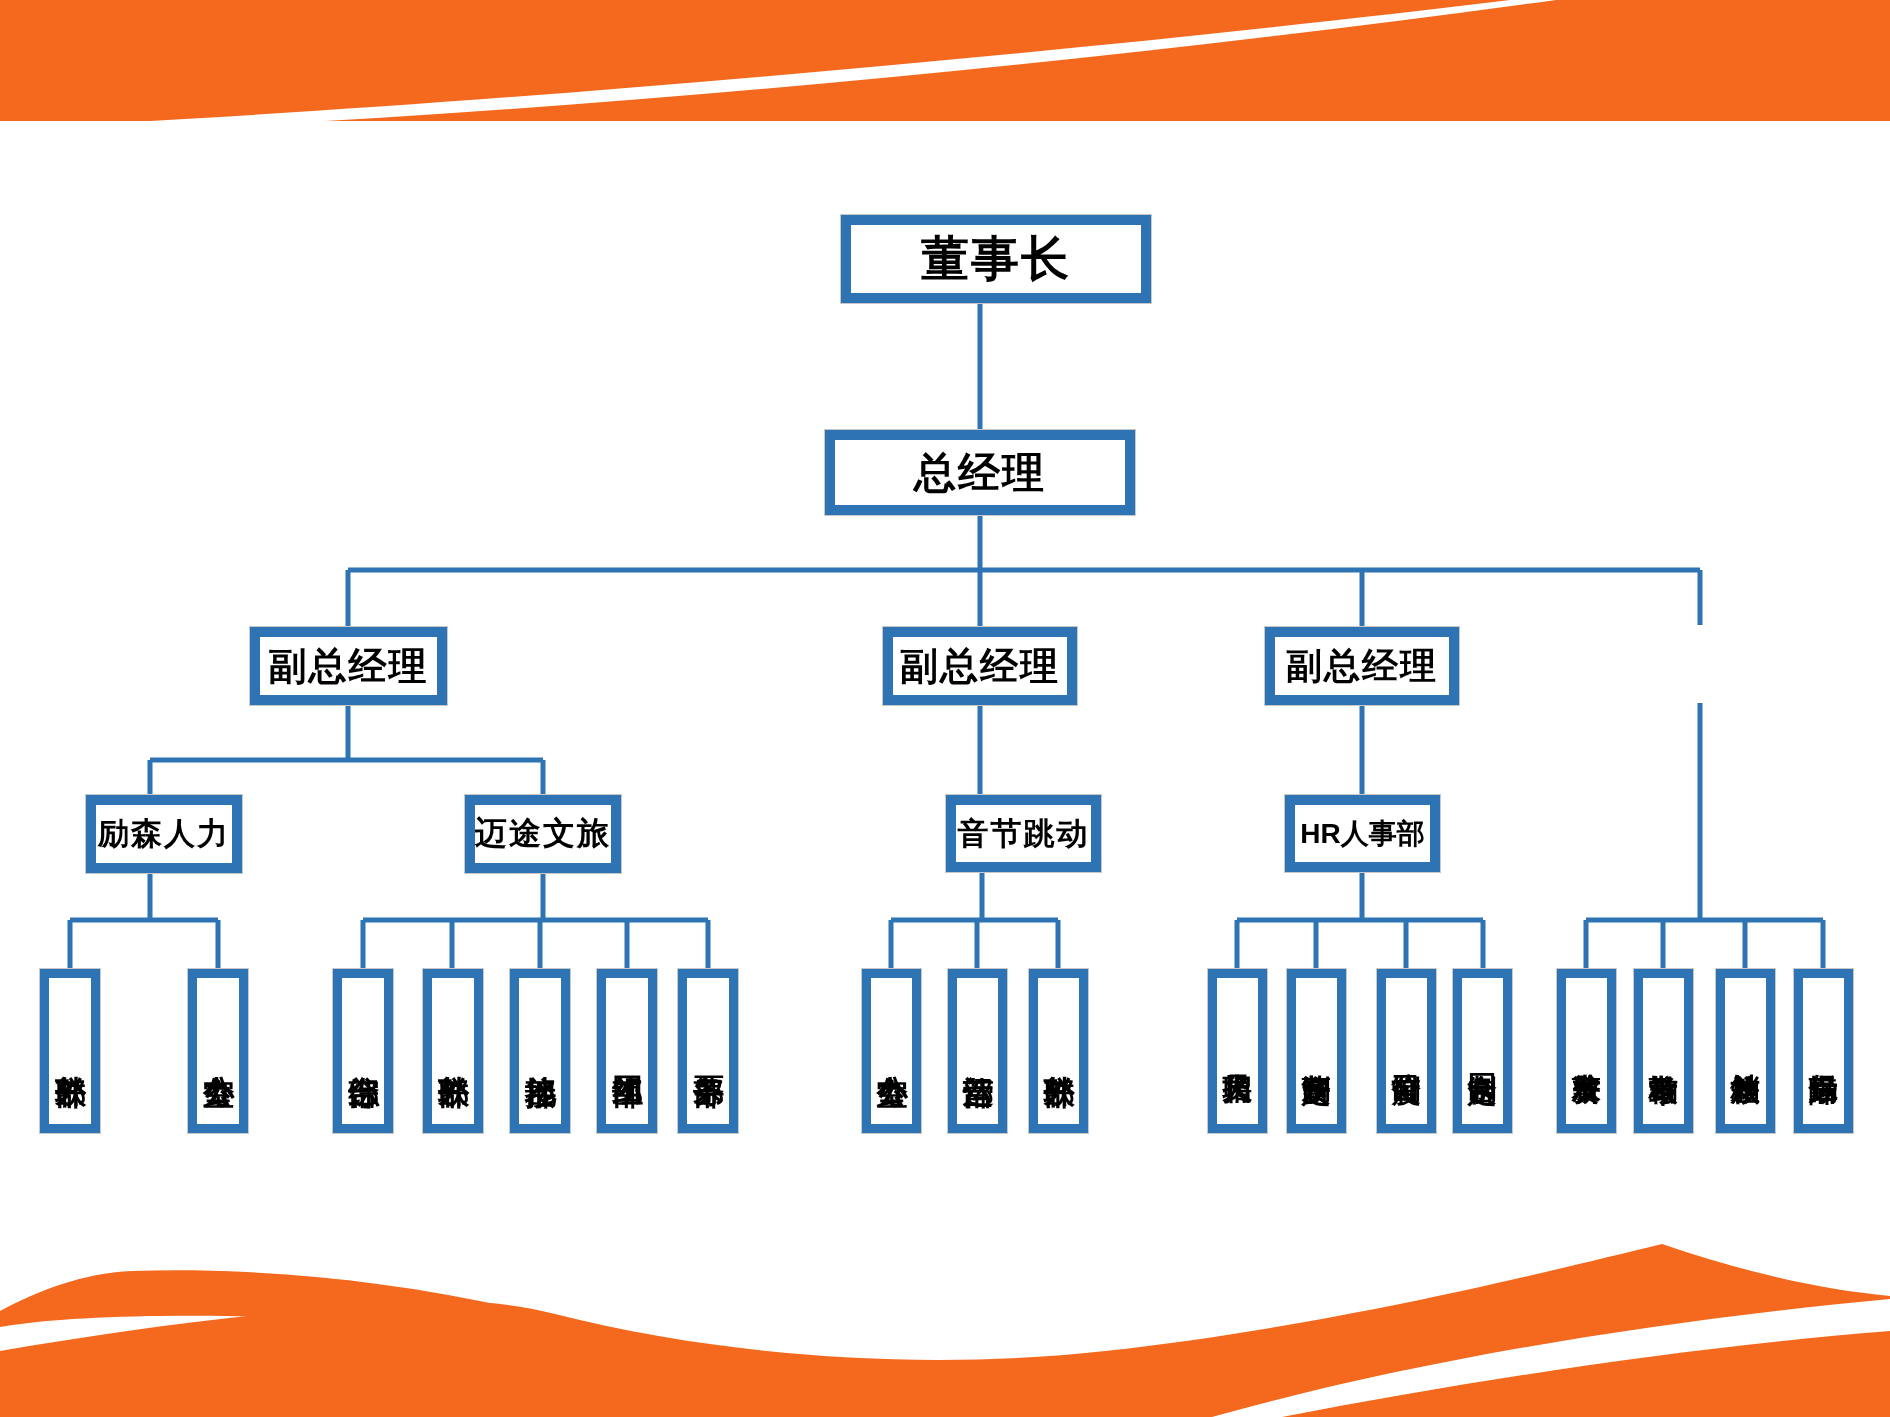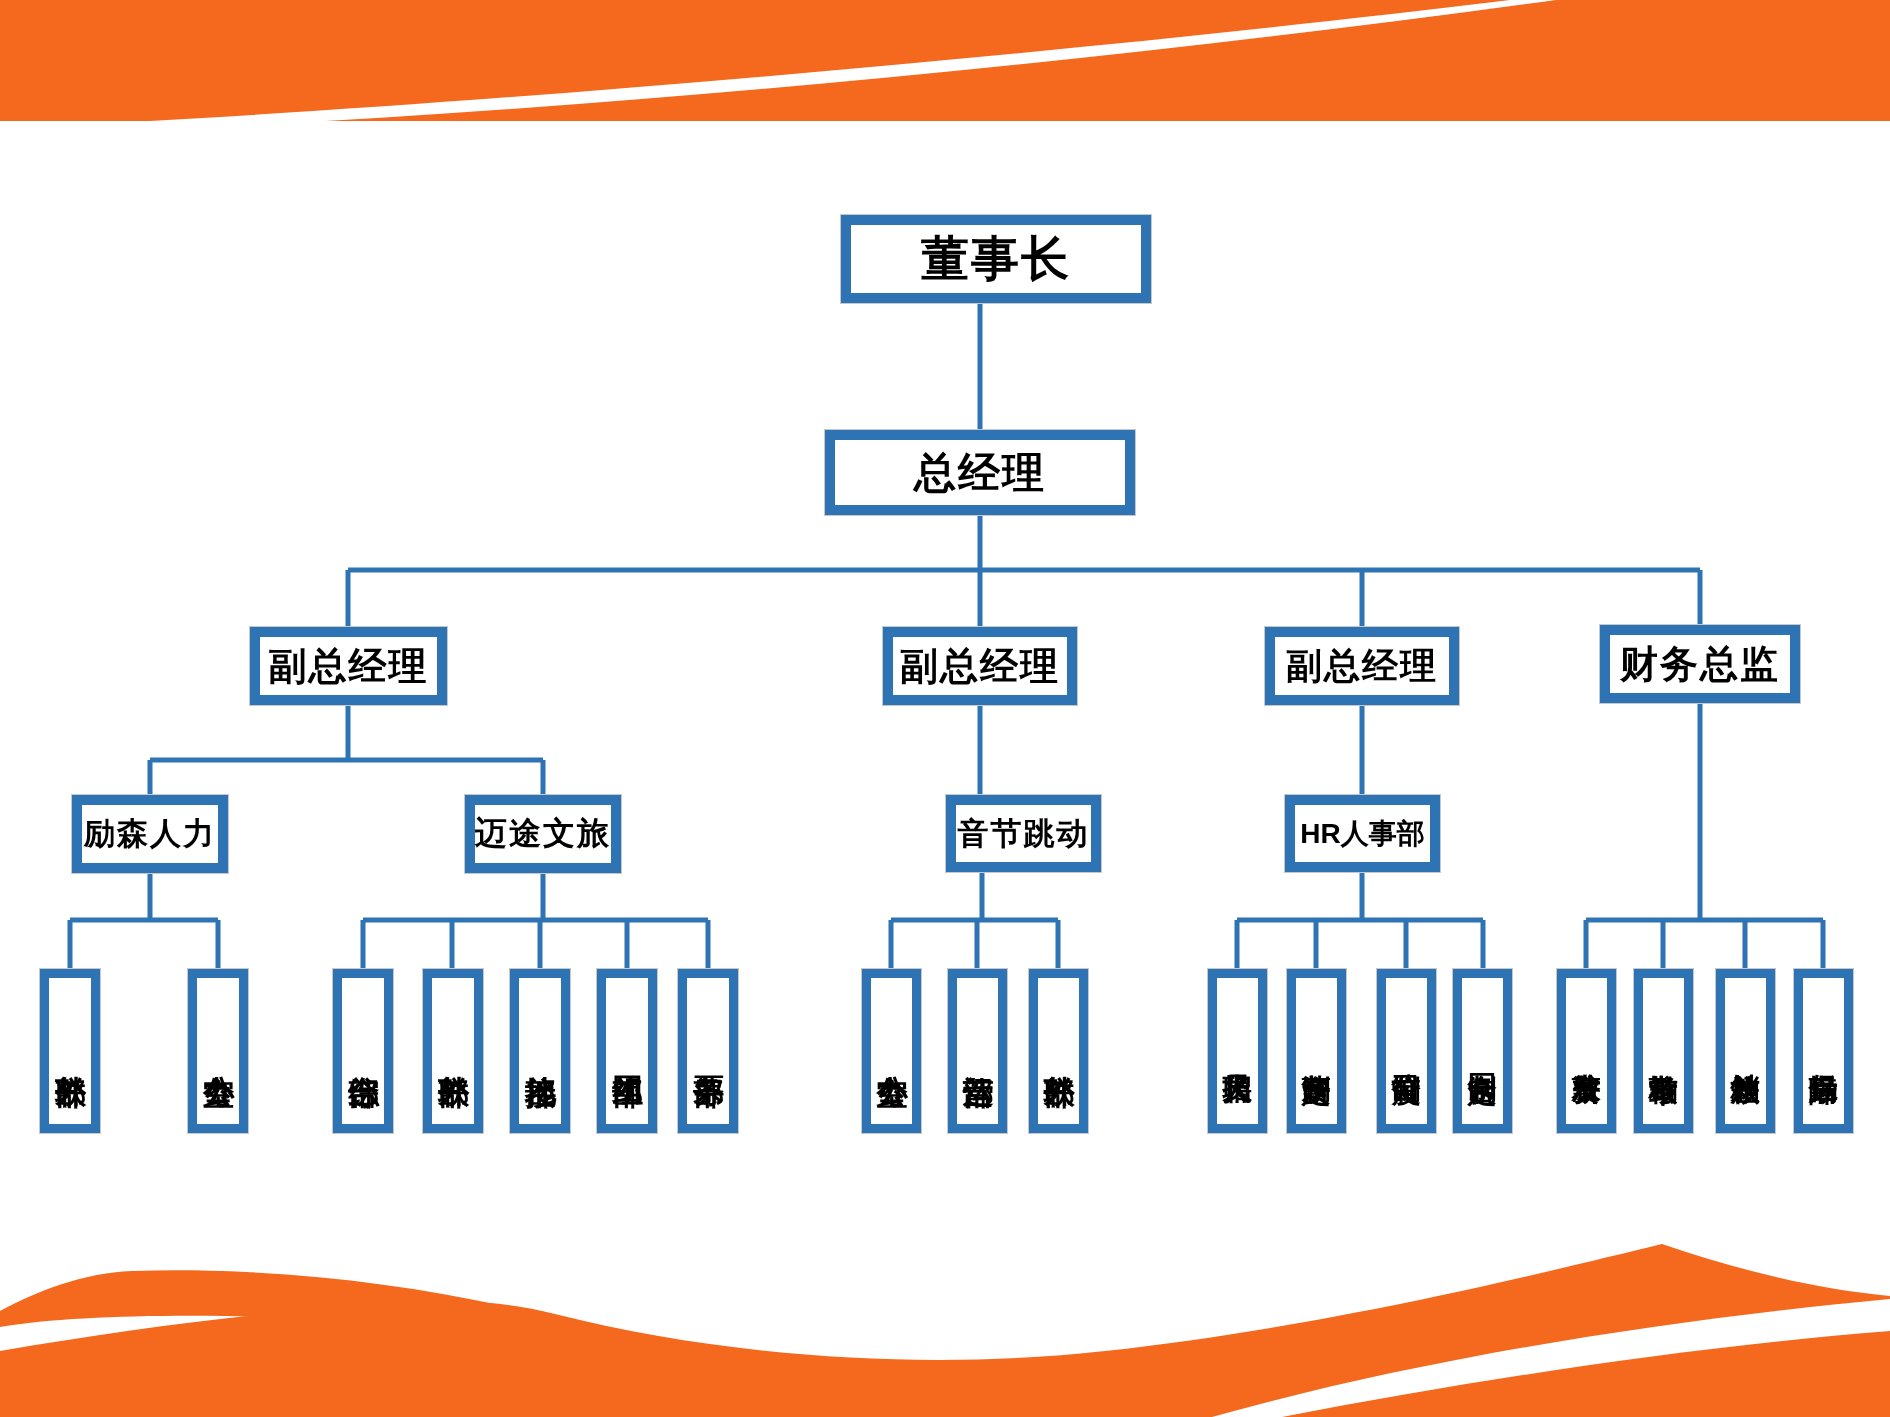--- a/index.html
+++ b/index.html
@@ -49,23 +49,22 @@
     </g>
   </svg>
 
   <div class="node" style="left:825px;top:215px;width:310px;height:88px;font-size:48px;margin-left:16px;">董事长</div>
 
   <div class="node" style="left:825px;top:430px;width:310px;height:85px;font-size:42px;">总经理</div>
 
   <div class="node" style="left:250px;top:627px;width:197px;height:78px;font-size:38px;">副总经理</div>
   <div class="node" style="left:883px;top:627px;width:194px;height:78px;font-size:38px;">副总经理</div>
   <div class="node" style="left:1265px;top:627px;width:194px;height:78px;font-size:36px;">副总经理</div>
-  <div class="node" style="left:1600px;top:625px;width:200px;height:78px;font-size:38px;">财务总监</div>
 
-  <div class="node" style="left:72px;top:795px;width:156px;height:78px;font-size:31px;">励森人力</div>
+  <div class="node" style="left:86px;top:795px;width:156px;height:78px;font-size:31px;">励森人力</div>
   <div class="node" style="left:465px;top:795px;width:156px;height:78px;font-size:32px;">迈途文旅</div>
   <div class="node" style="left:905px;top:795px;width:155px;height:77px;font-size:31px;margin-left:41px;">音节跳动</div>
   <div class="node" style="left:1285px;top:795px;width:155px;height:77px;font-size:28px;letter-spacing:0;">HR人事部</div>
 
   <div class="node leaf" style="left:40px;top:969px;width:60px;height:164px;font-size:31px;">外联部</div>
   <div class="node leaf" style="left:188px;top:969px;width:60px;height:164px;font-size:31px;">办公室</div>
 
   <div class="node leaf" style="left:333px;top:969px;width:60px;height:164px;font-size:31px;">综合部</div>
   <div class="node leaf" style="left:423px;top:969px;width:60px;height:164px;font-size:31px;">外联部</div>
   <div class="node leaf" style="left:510px;top:969px;width:60px;height:164px;font-size:31px;">地接部</div>

